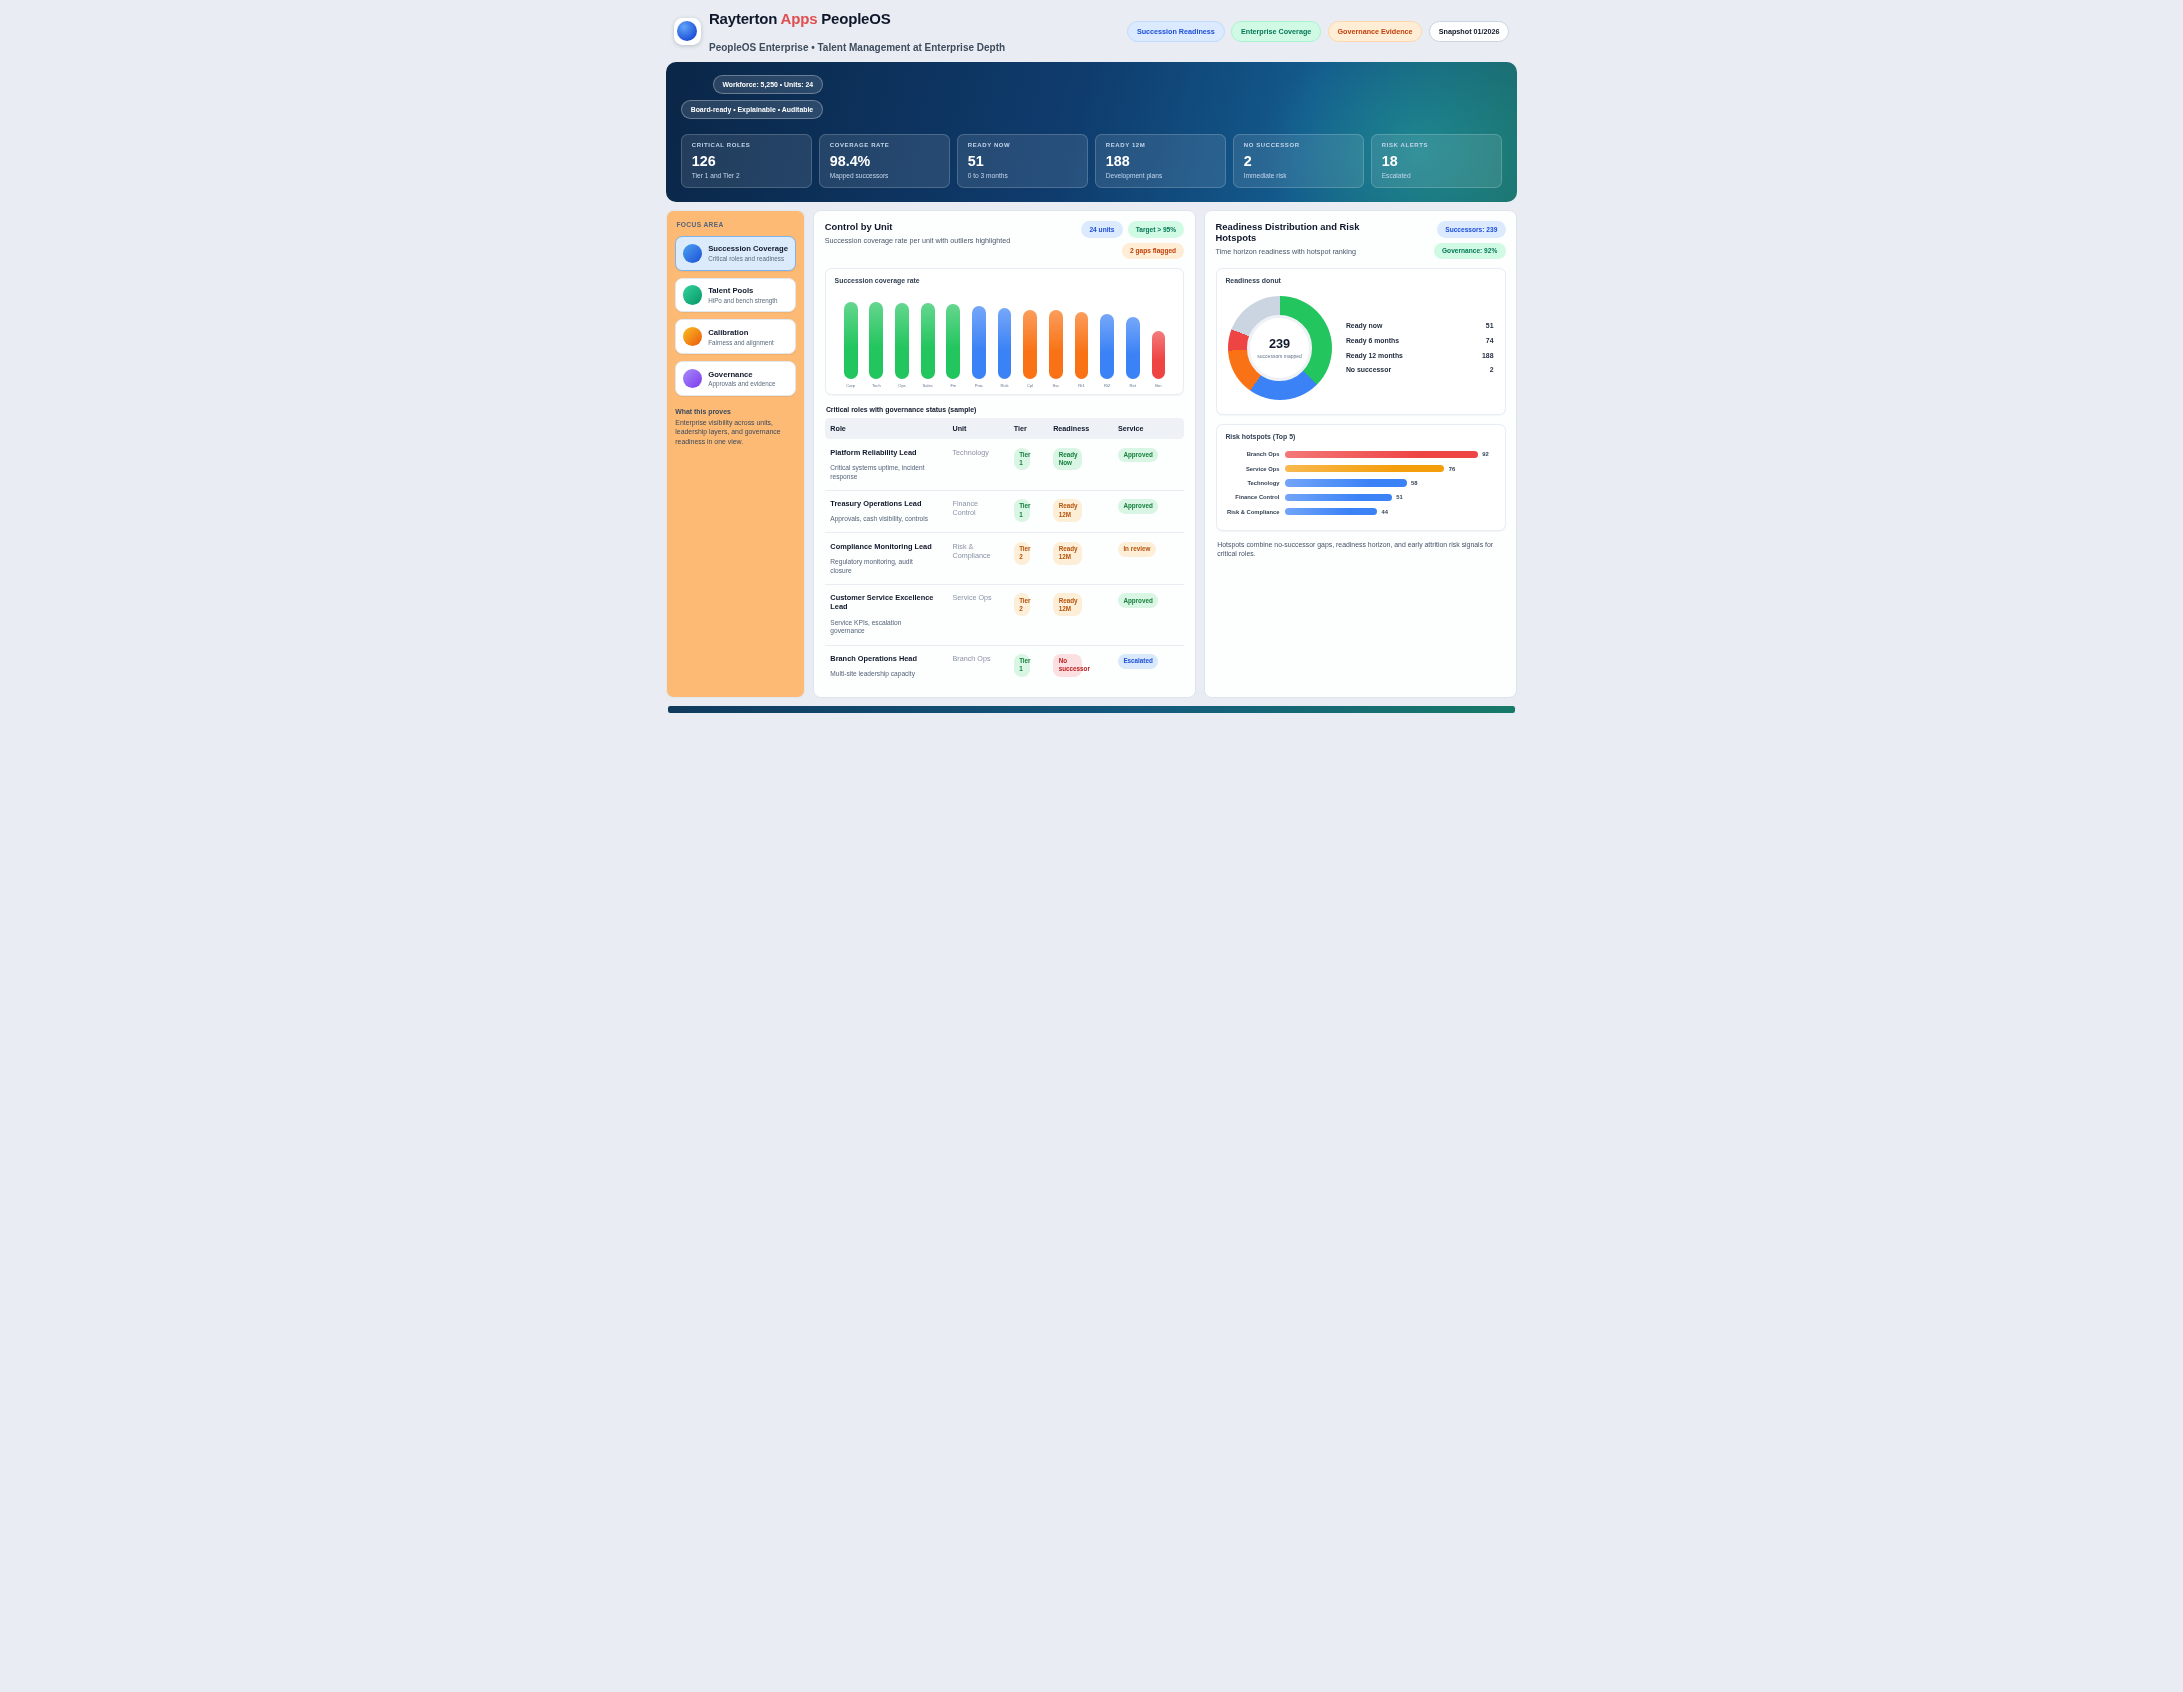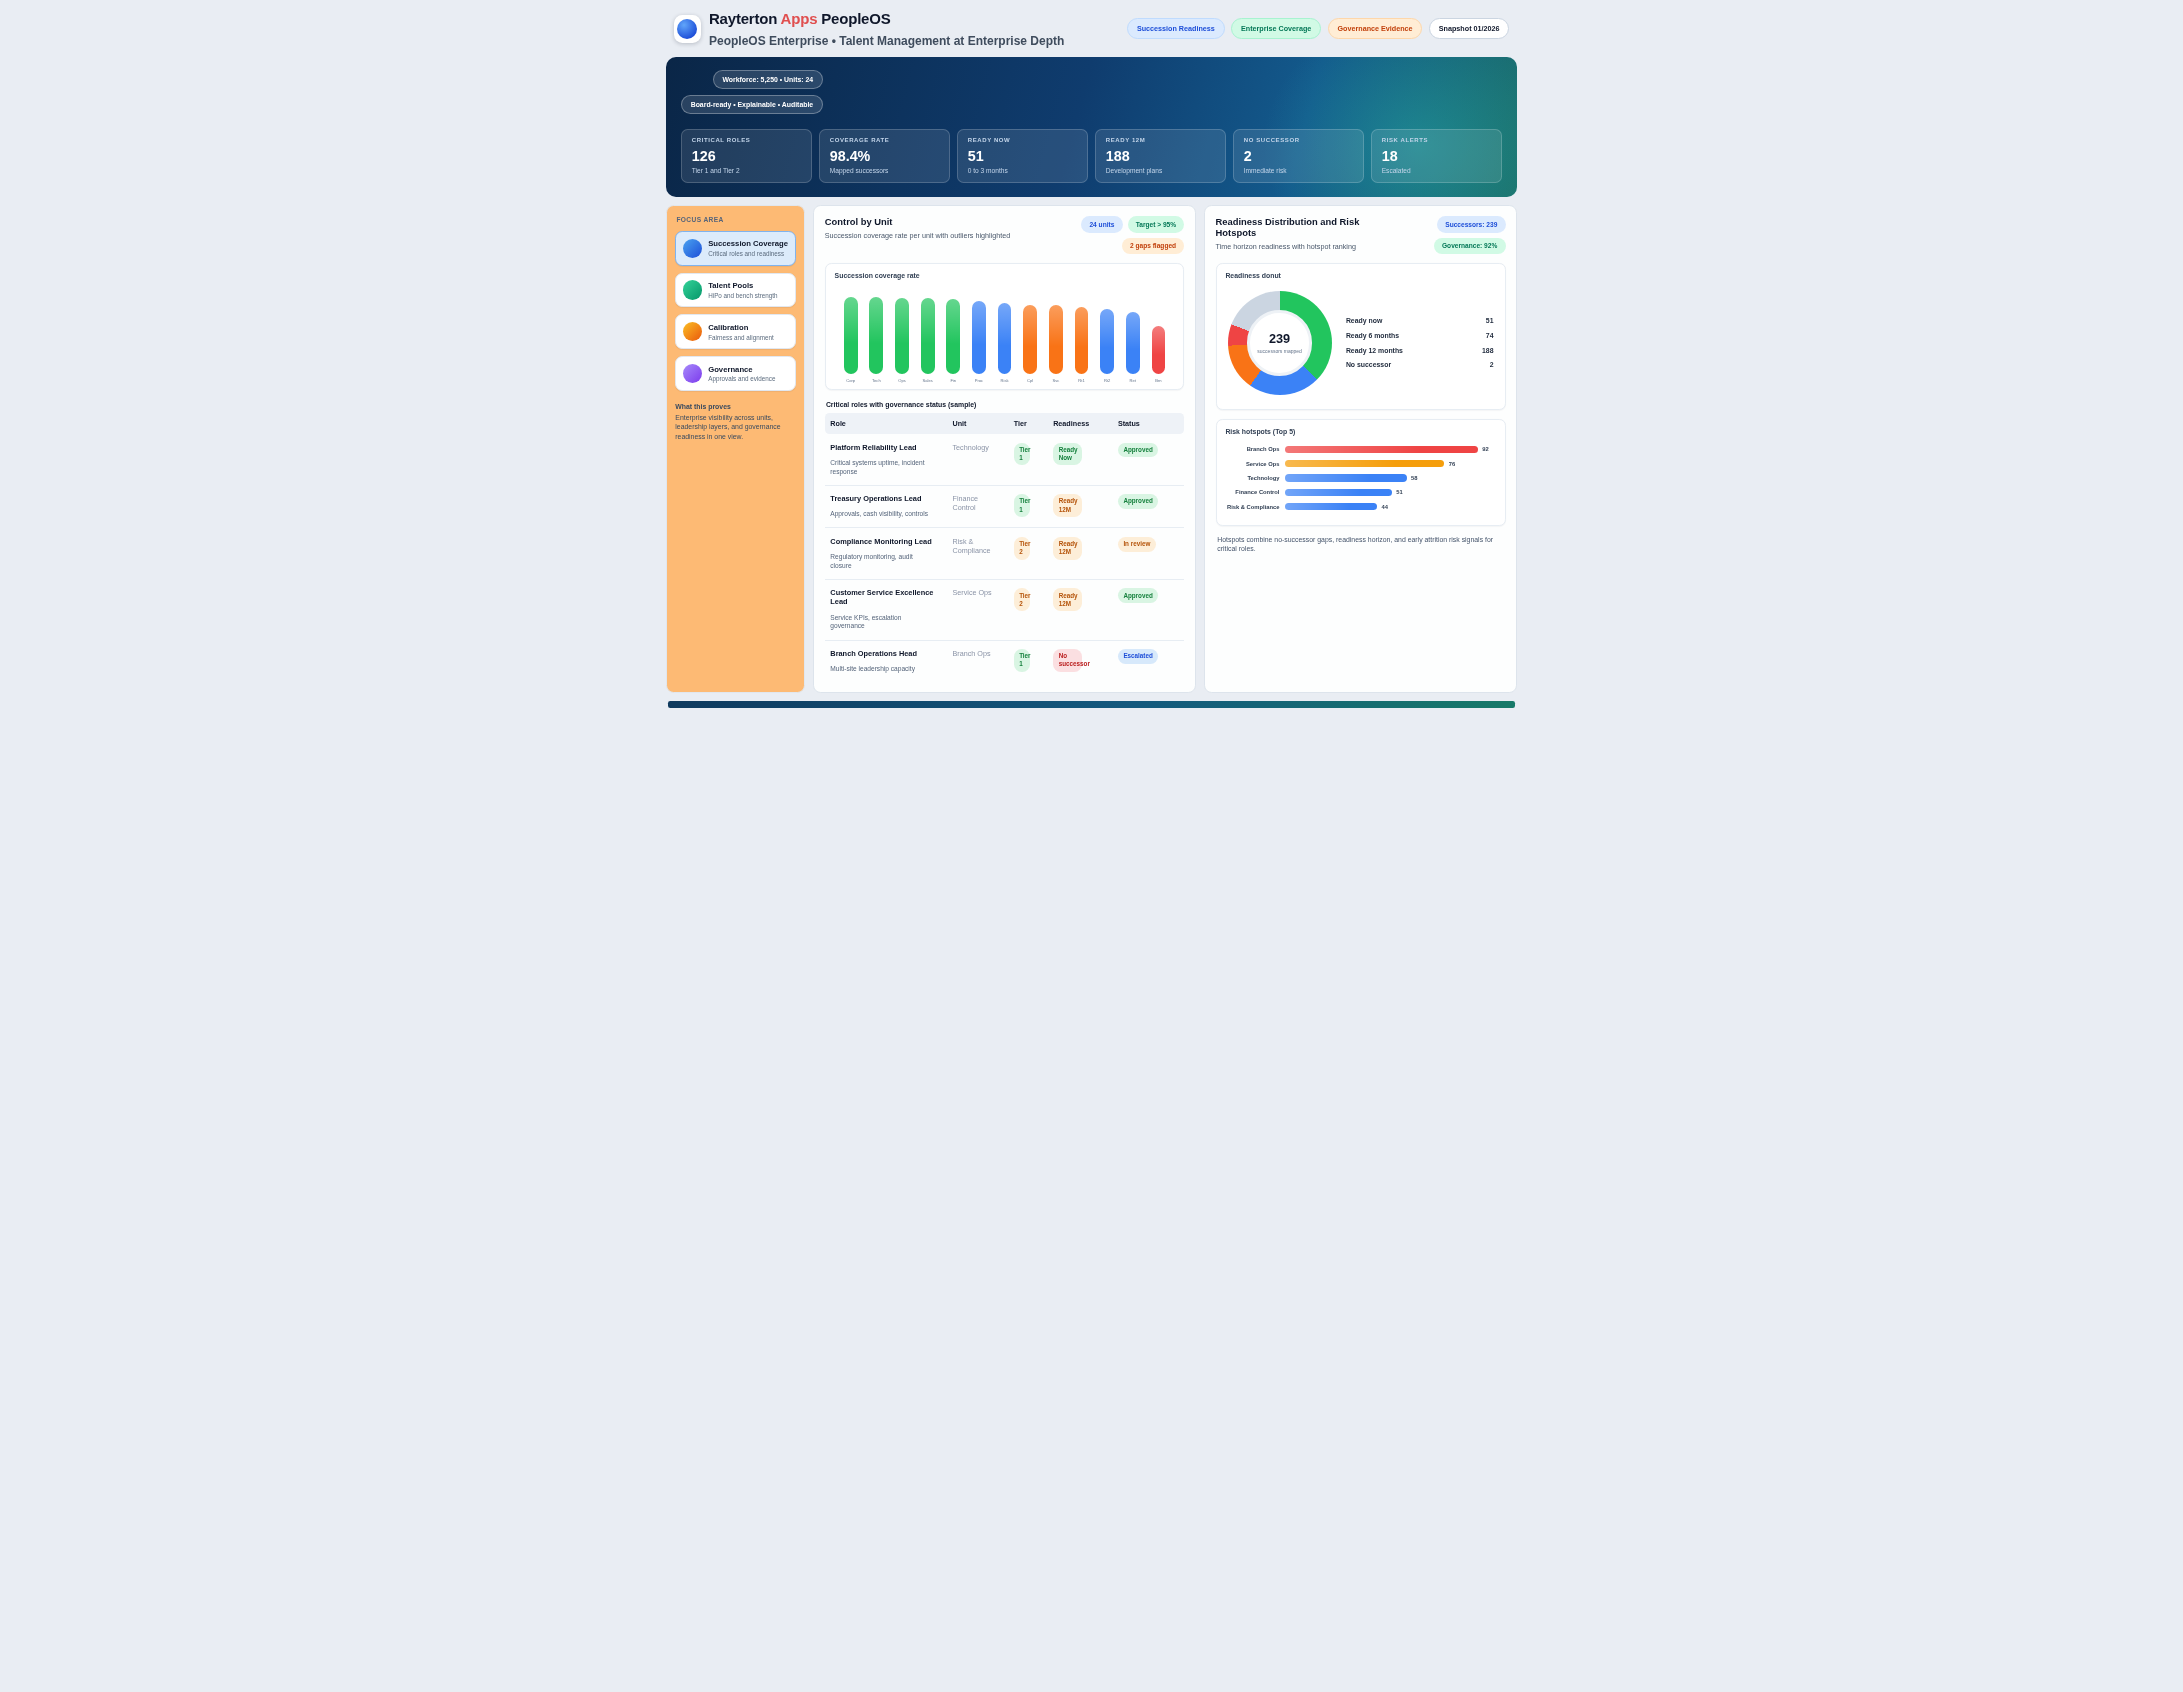--- a/index.html
+++ b/index.html
@@ -11,21 +11,21 @@
   }
   .page { width: 862px; margin: 0 auto; padding: 4.4px 5.5px 2.2px; }
 
   
   .app-header { display: flex; justify-content: space-between; align-items: center; padding: 5.5px 7.7px 8.8px; }
   .brand { display: flex; gap: 7.7px; align-items: center; }
   .logo { width: 27.6px; height: 27.6px; border-radius: 8.3px; background: #fff; box-shadow: 0 1.1px 4.4px rgba(15,23,42,.22); display: flex; align-items: center; justify-content: center; }
   .logo-dot { width: 20px; height: 20px; border-radius: 50%; background: radial-gradient(circle at 35% 30%, #60a5fa, #1d4ed8 75%); }
   .app-title { font-size: 15px; font-weight: bold; letter-spacing: -0.2px; }
   .app-title .accent { color: #e04f4f; }
-  .app-subtitle { font-size: 12px; color: #3f4c5d; font-weight: bold; margin-top: 7px; }
+  .app-subtitle { font-size: 10px; color: #3f4c5d; font-weight: bold; margin-top: 15px; }
   .header-pills { display: flex; gap: 6.6px; align-items: center; }
   .pill { border-radius: 551px; padding: 5px 8.8px; font-size: 7.2px; font-weight: bold; border: 0.6px solid transparent; cursor: pointer; white-space: nowrap; }
   .pill-blue   { background: #dbeafe; color: #1d4ed8; border-color: #bfdbfe; }
   .pill-green  { background: #d1fae5; color: #047857; border-color: #a7f3d0; }
   .pill-orange { background: #ffedd5; color: #c2410c; border-color: #fed7aa; }
   .pill-white  { background: #fff;    color: #0f172a; border-color: #cbd5e1; }
 
   
   .hero { position: relative; overflow: hidden; border-radius: 10px; padding: 13.2px 15.4px 14.3px; color: #fff;
           background: linear-gradient(105deg, #0a2647 0%, #0f3c6e 48%, #135a8c 74%, #1b6f6a 100%); }
@@ -302,21 +302,21 @@
       </div>
 
       <div class="table-title">Critical roles with governance status (sample)</div>
       <table>
         <thead>
           <tr>
             <th style="width:34%">Role</th>
             <th style="width:17%">Unit</th>
             <th style="width:11%">Tier</th>
             <th style="width:18%">Readiness</th>
-            <th style="width:20%">Status</th>
+            <th style="width:20%">Service</th>
           </tr>
         </thead>
         <tbody>
           <tr>
             <td>
               <div class="role-name">Platform Reliability Lead</div>
               <div class="role-desc">Critical systems uptime, incident response</div>
             </td>
             <td class="unit-cell">Technology</td>
             <td><span class="badge badge-green tier-badge">Tier 1</span></td>

